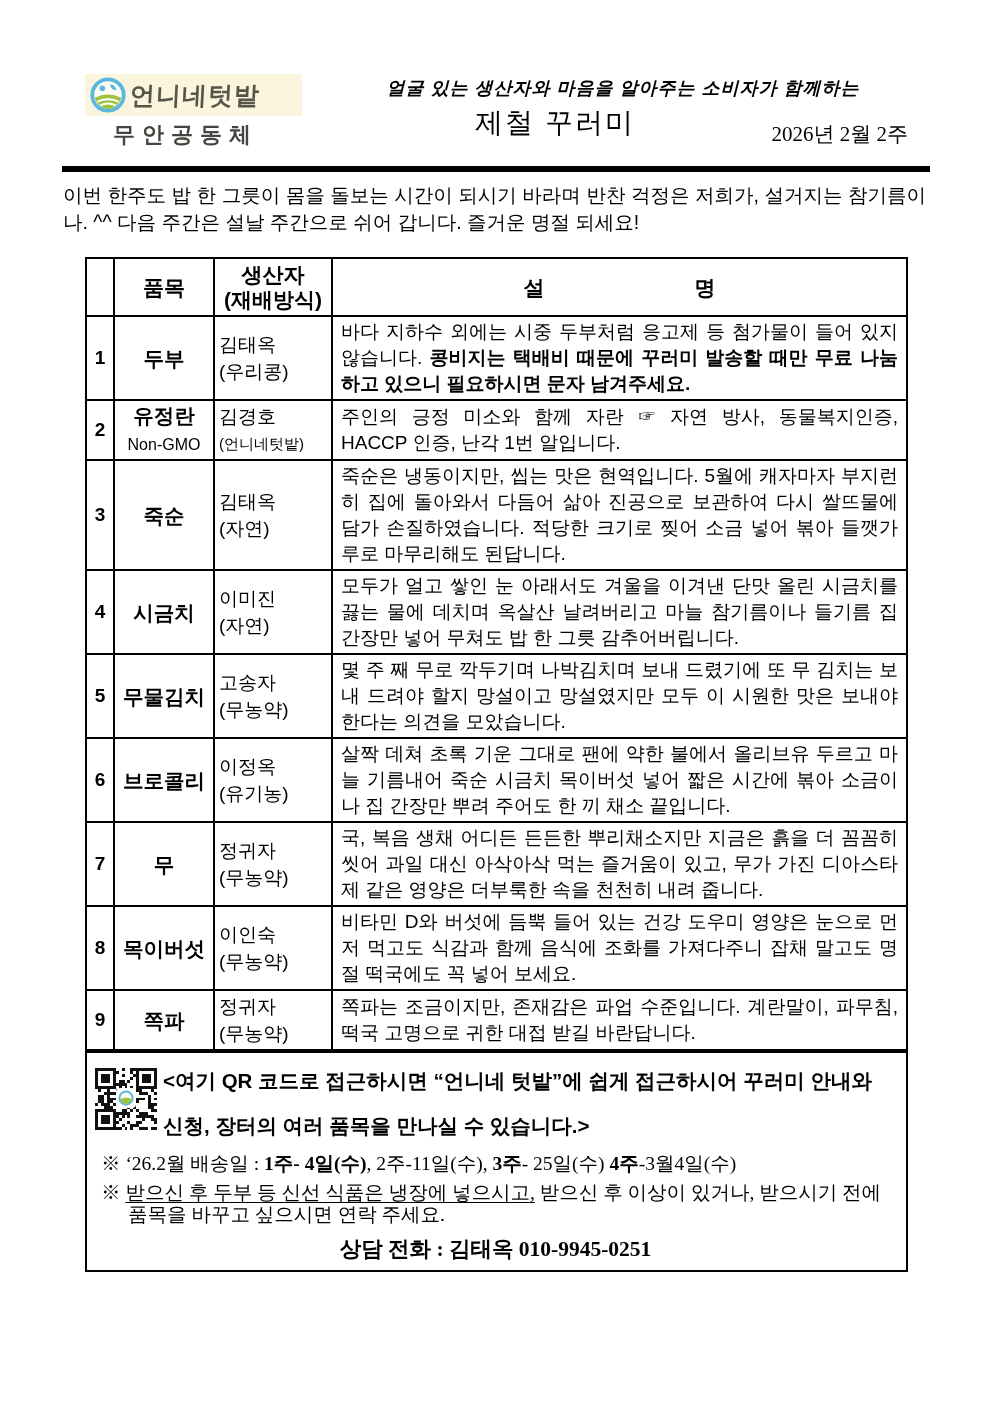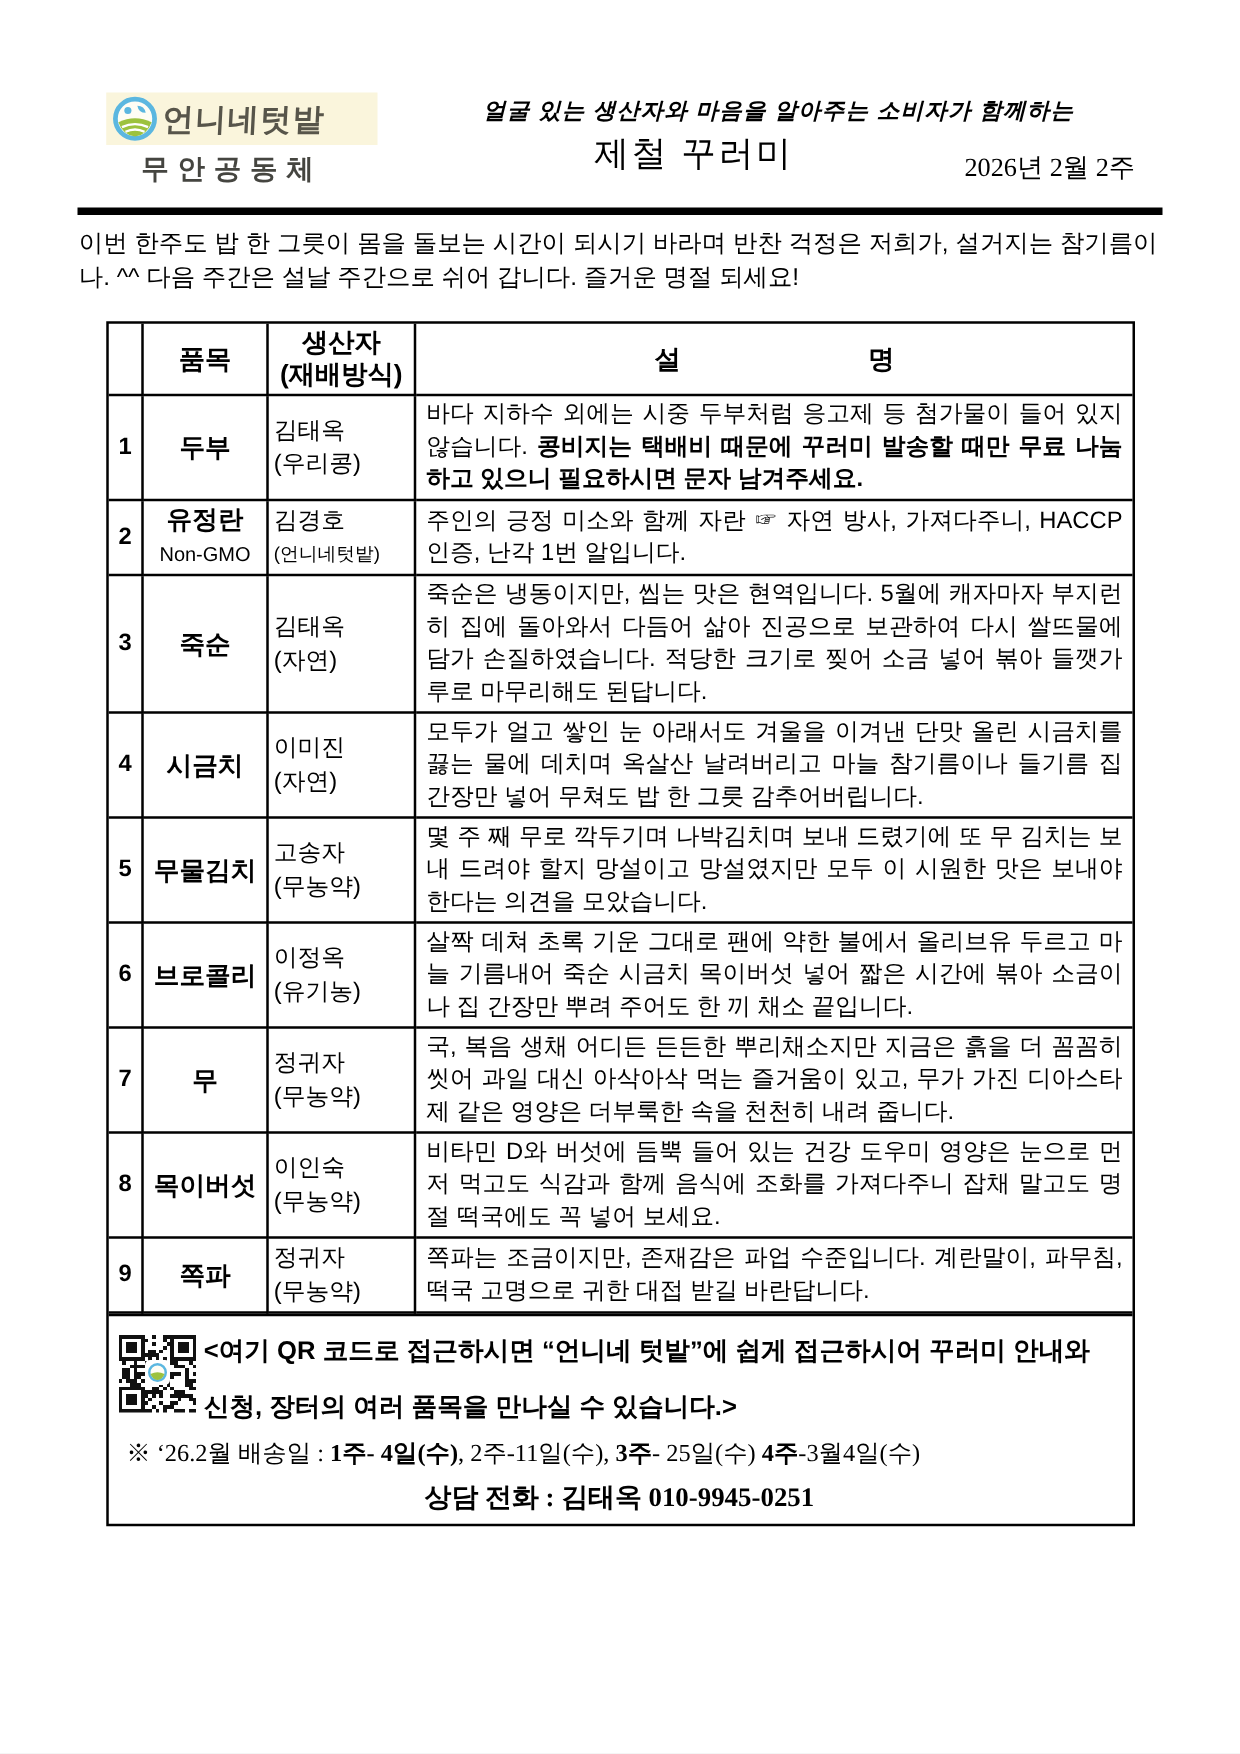--- a/index.html
+++ b/index.html
@@ -129,21 +129,21 @@
       <tr>
         <td class="no">2</td>
         <td class="item">
           <div>유정란</div>
           <div class="item-sub">Non-GMO</div>
         </td>
         <td class="producer">
           <div>김경호</div>
           <div class="method-small">(언니네텃밭)</div>
         </td>
-        <td class="desc">주인의 긍정 미소와 함께 자란 ☞ 자연 방사, 가져다주니, HACCP 인증, 난각 1번 알입니다.</td>
+        <td class="desc">주인의 긍정 미소와 함께 자란 ☞ 자연 방사, 동물복지인증, HACCP 인증, 난각 1번 알입니다.</td>
       </tr>
 
       <tr>
         <td class="no">3</td>
         <td class="item">죽순</td>
         <td class="producer">
           <div>김태옥</div>
           <div>(자연)</div>
         </td>
         <td class="desc">죽순은 냉동이지만, 씹는 맛은 현역입니다. 5월에 캐자마자 부지런히 집에 돌아와서 다듬어 삶아 진공으로 보관하여 다시 쌀뜨물에 담가 손질하였습니다. 적당한 크기로 찢어 소금 넣어 볶아 들깻가루로 마무리해도 된답니다.</td>
@@ -223,17 +223,20 @@
               <circle cx="20" cy="20" r="16.5" fill="#fefdf4" stroke="#5bb7e0" stroke-width="5"></circle>
               <path d="M6 23 Q20 16 34 23 Q30 34 20 35 Q10 34 6 23 Z" fill="#9cc23e"></path>
             </svg>
           </span>
         </div>
         <div class="qr-note">&lt;여기 QR 코드로 접근하시면 “언니네 텃밭”에 쉽게 접근하시어 꾸러미 안내와 신청, 장터의 여러 품목을 만나실 수 있습니다.&gt;</div>
       </div>
       <div class="note">
         <span>※ ‘26.2월 배송일 : </span><span class="b">1주- 4일(수)</span><span>, 2주-11일(수), </span><span class="b">3주</span><span>- 25일(수) </span><span class="b">4주</span><span>-3월4일(수)</span>
       </div>
+      <div class="note note2">
+        <span>※ </span><span class="ul">받으신 후 두부 등 신선 식품은 냉장에 넣으시고,</span><span> 받으신 후 이상이 있거나, 받으시기 전에 품목을 바꾸고 싶으시면 연락 주세요.</span>
+      </div>
       <div class="phone">상담 전화 : 김태옥 010-9945-0251</div>
     </div>
   </div>
 
 </div>
 
 </body></html>

